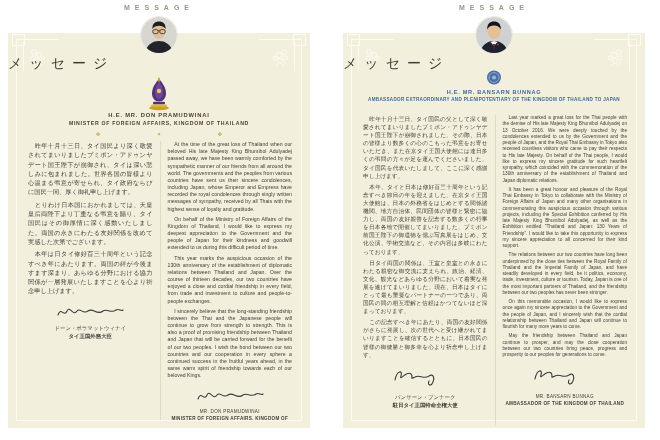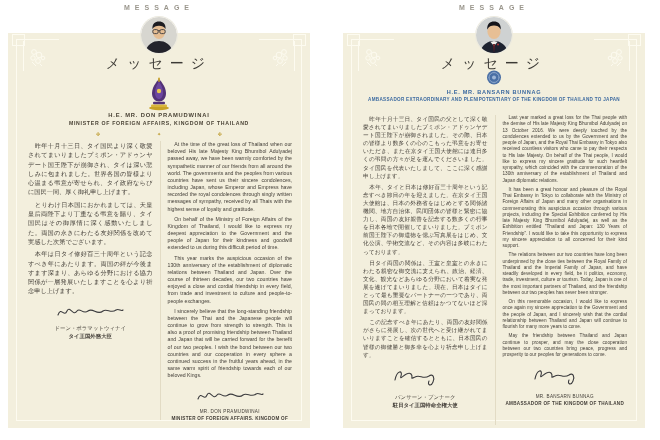--- a/index.html
+++ b/index.html
@@ -18,21 +18,21 @@
       border-left:1px solid #fdfbf0;border-right:1px solid #fdfbf0;border-bottom:1px solid #fdfbf0;
       pointer-events:none;}
   .fr-line{position:absolute;top:0;height:1px;width:42px;background:#fdfbf0;}
   .fr-line.tl{left:0;} .fr-line.tr{right:0;}
   .fr-sq{position:absolute;top:-5px;width:11px;height:10px;border:1px solid #fdfbf0;}
   .fr-sq.tl{left:-5px;} .fr-sq.tr{right:-5px;}
   .fr-stub{position:absolute;top:2px;width:1px;height:30px;background:#fdfbf0;}
   .fr-stub.tl{left:6px;} .fr-stub.tr{right:6px;}
   .flower{position:absolute;top:8px;opacity:.95;}
   .flower.tl{left:10px;} .flower.tr{right:10px;transform:scaleX(-1);}
-  .page-title{position:absolute;top:22px;width:100%;text-align:center;
+  .page-title{position:absolute;top:22px;width:100%;
       font-family:"DejaVu Serif",serif;font-size:14px;letter-spacing:7px;color:#3c3a35;z-index:2;}
   .crest{position:absolute;top:44px;left:50%;transform:translateX(-50%);z-index:2;}
   .seal{position:absolute;top:37px;left:50%;transform:translateX(-50%);z-index:2;}
   .name-block{position:absolute;width:100%;text-align:center;z-index:2;}
   .page-left .name-block{top:79px;color:#4a4336;}
   .page-left .name-line1{font-size:5.8px;font-weight:bold;letter-spacing:.8px;}
   .page-left .name-line2{font-size:5.2px;font-weight:bold;letter-spacing:.7px;margin-top:2px;}
   .page-right .name-block{top:56px;color:#3c6aa0;}
   .page-right .name-line1{font-size:5.6px;font-weight:bold;letter-spacing:.7px;}
   .page-right .name-line2{font-size:4.6px;font-weight:bold;letter-spacing:.3px;margin-top:2px;}

